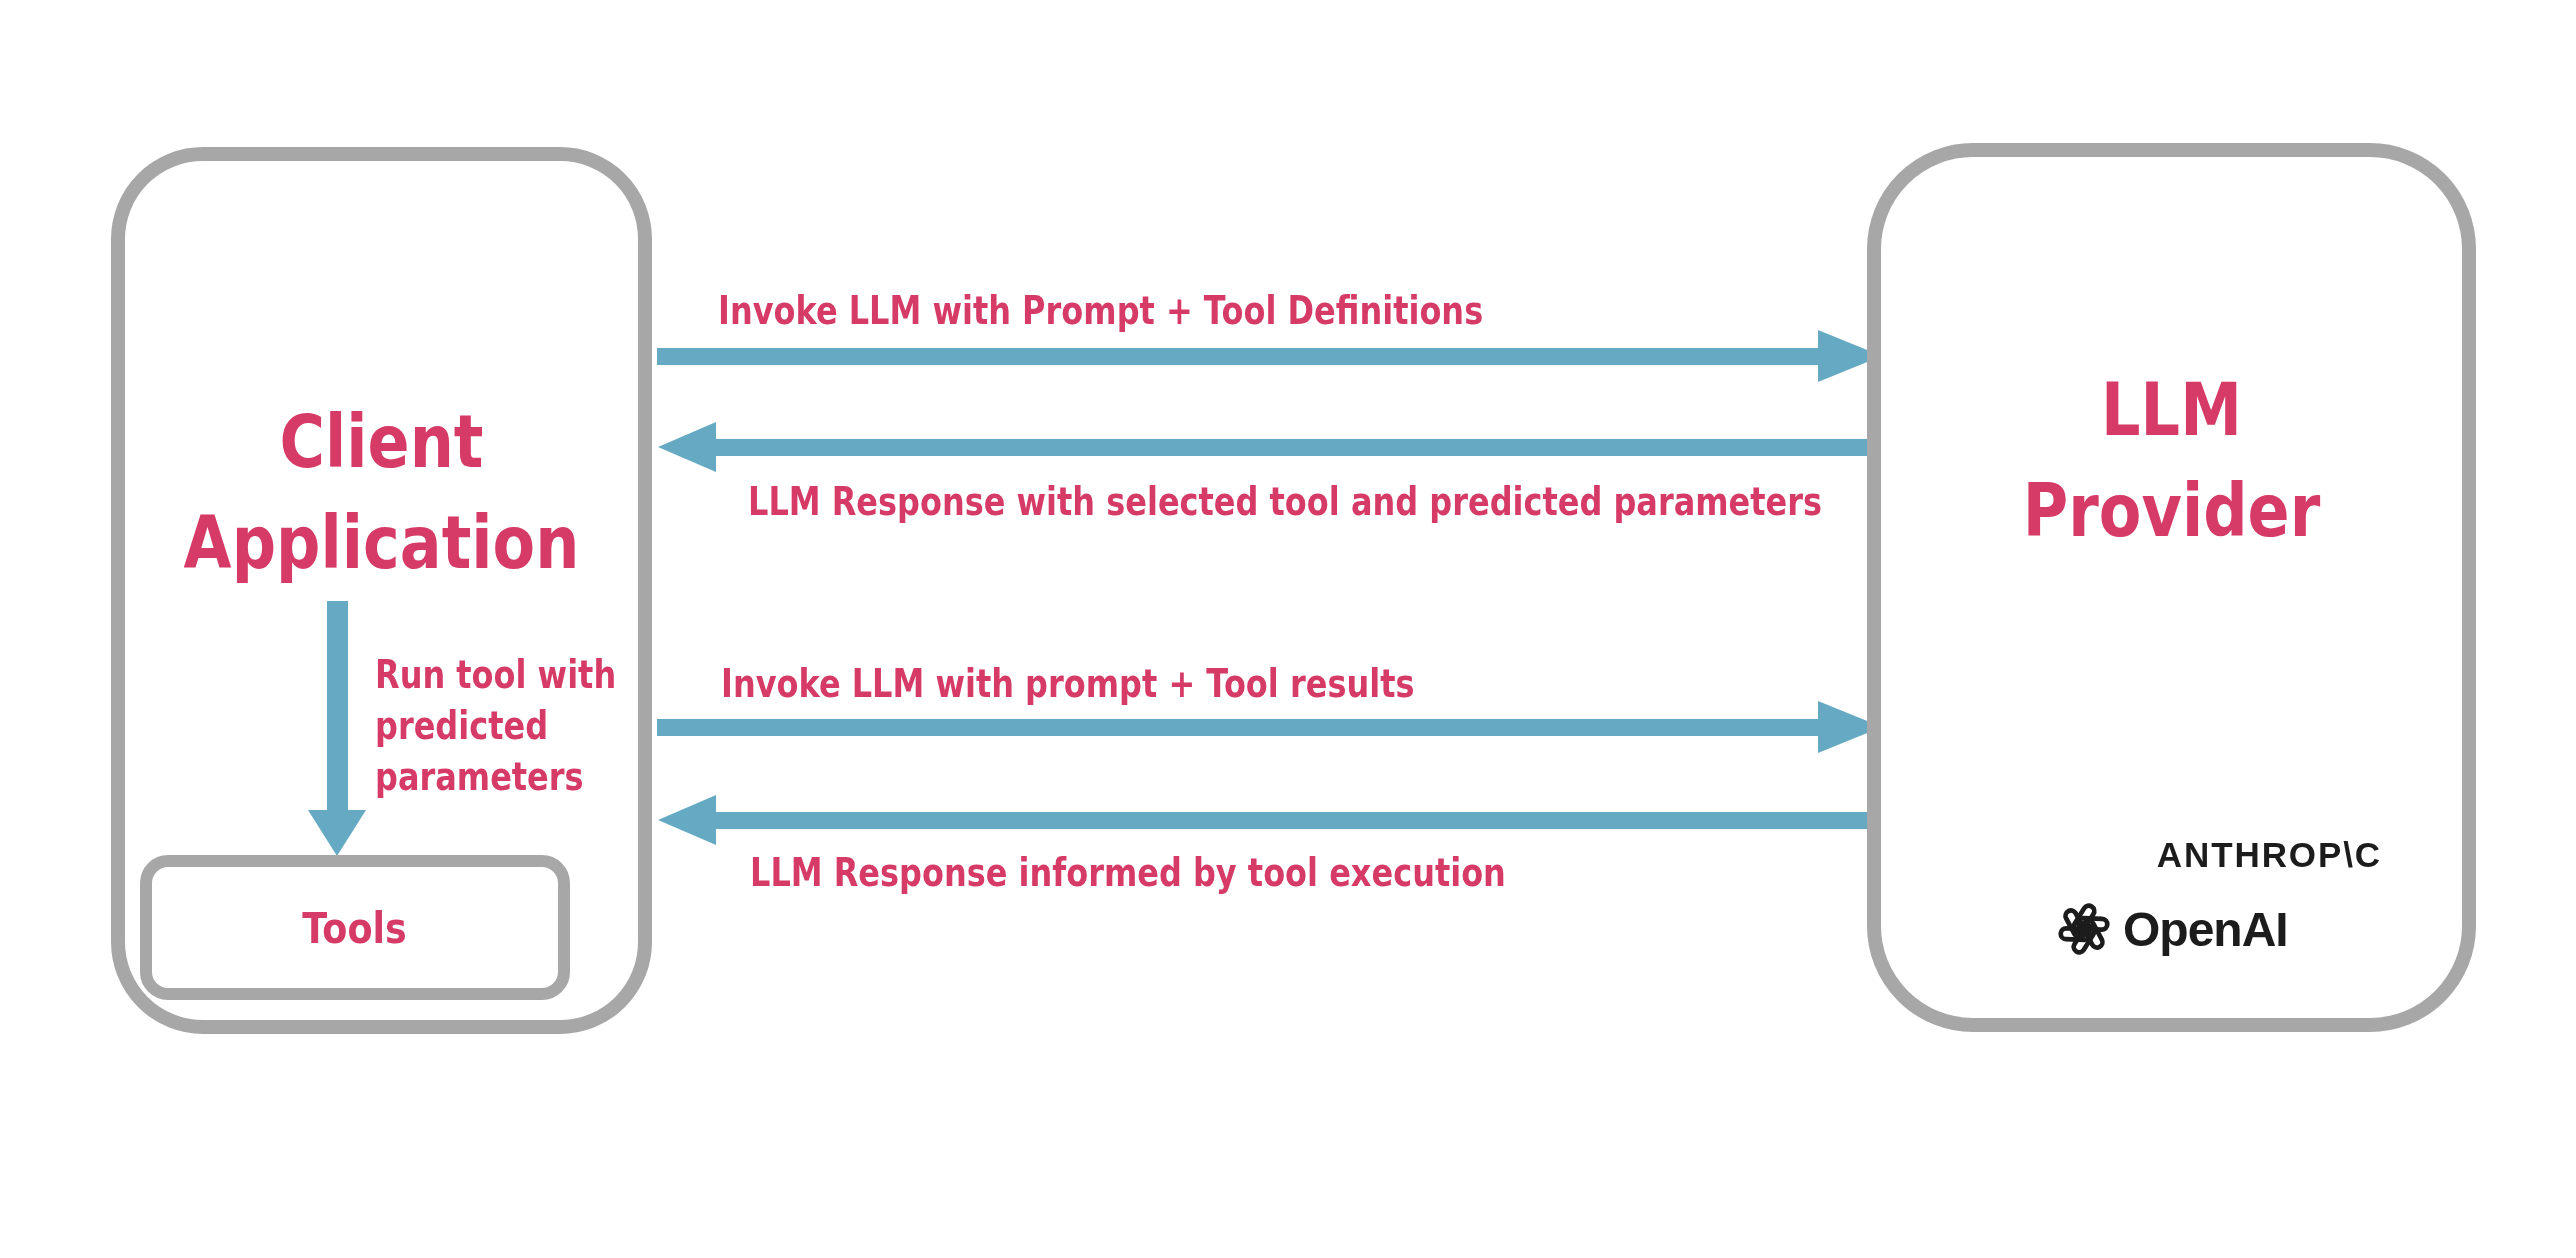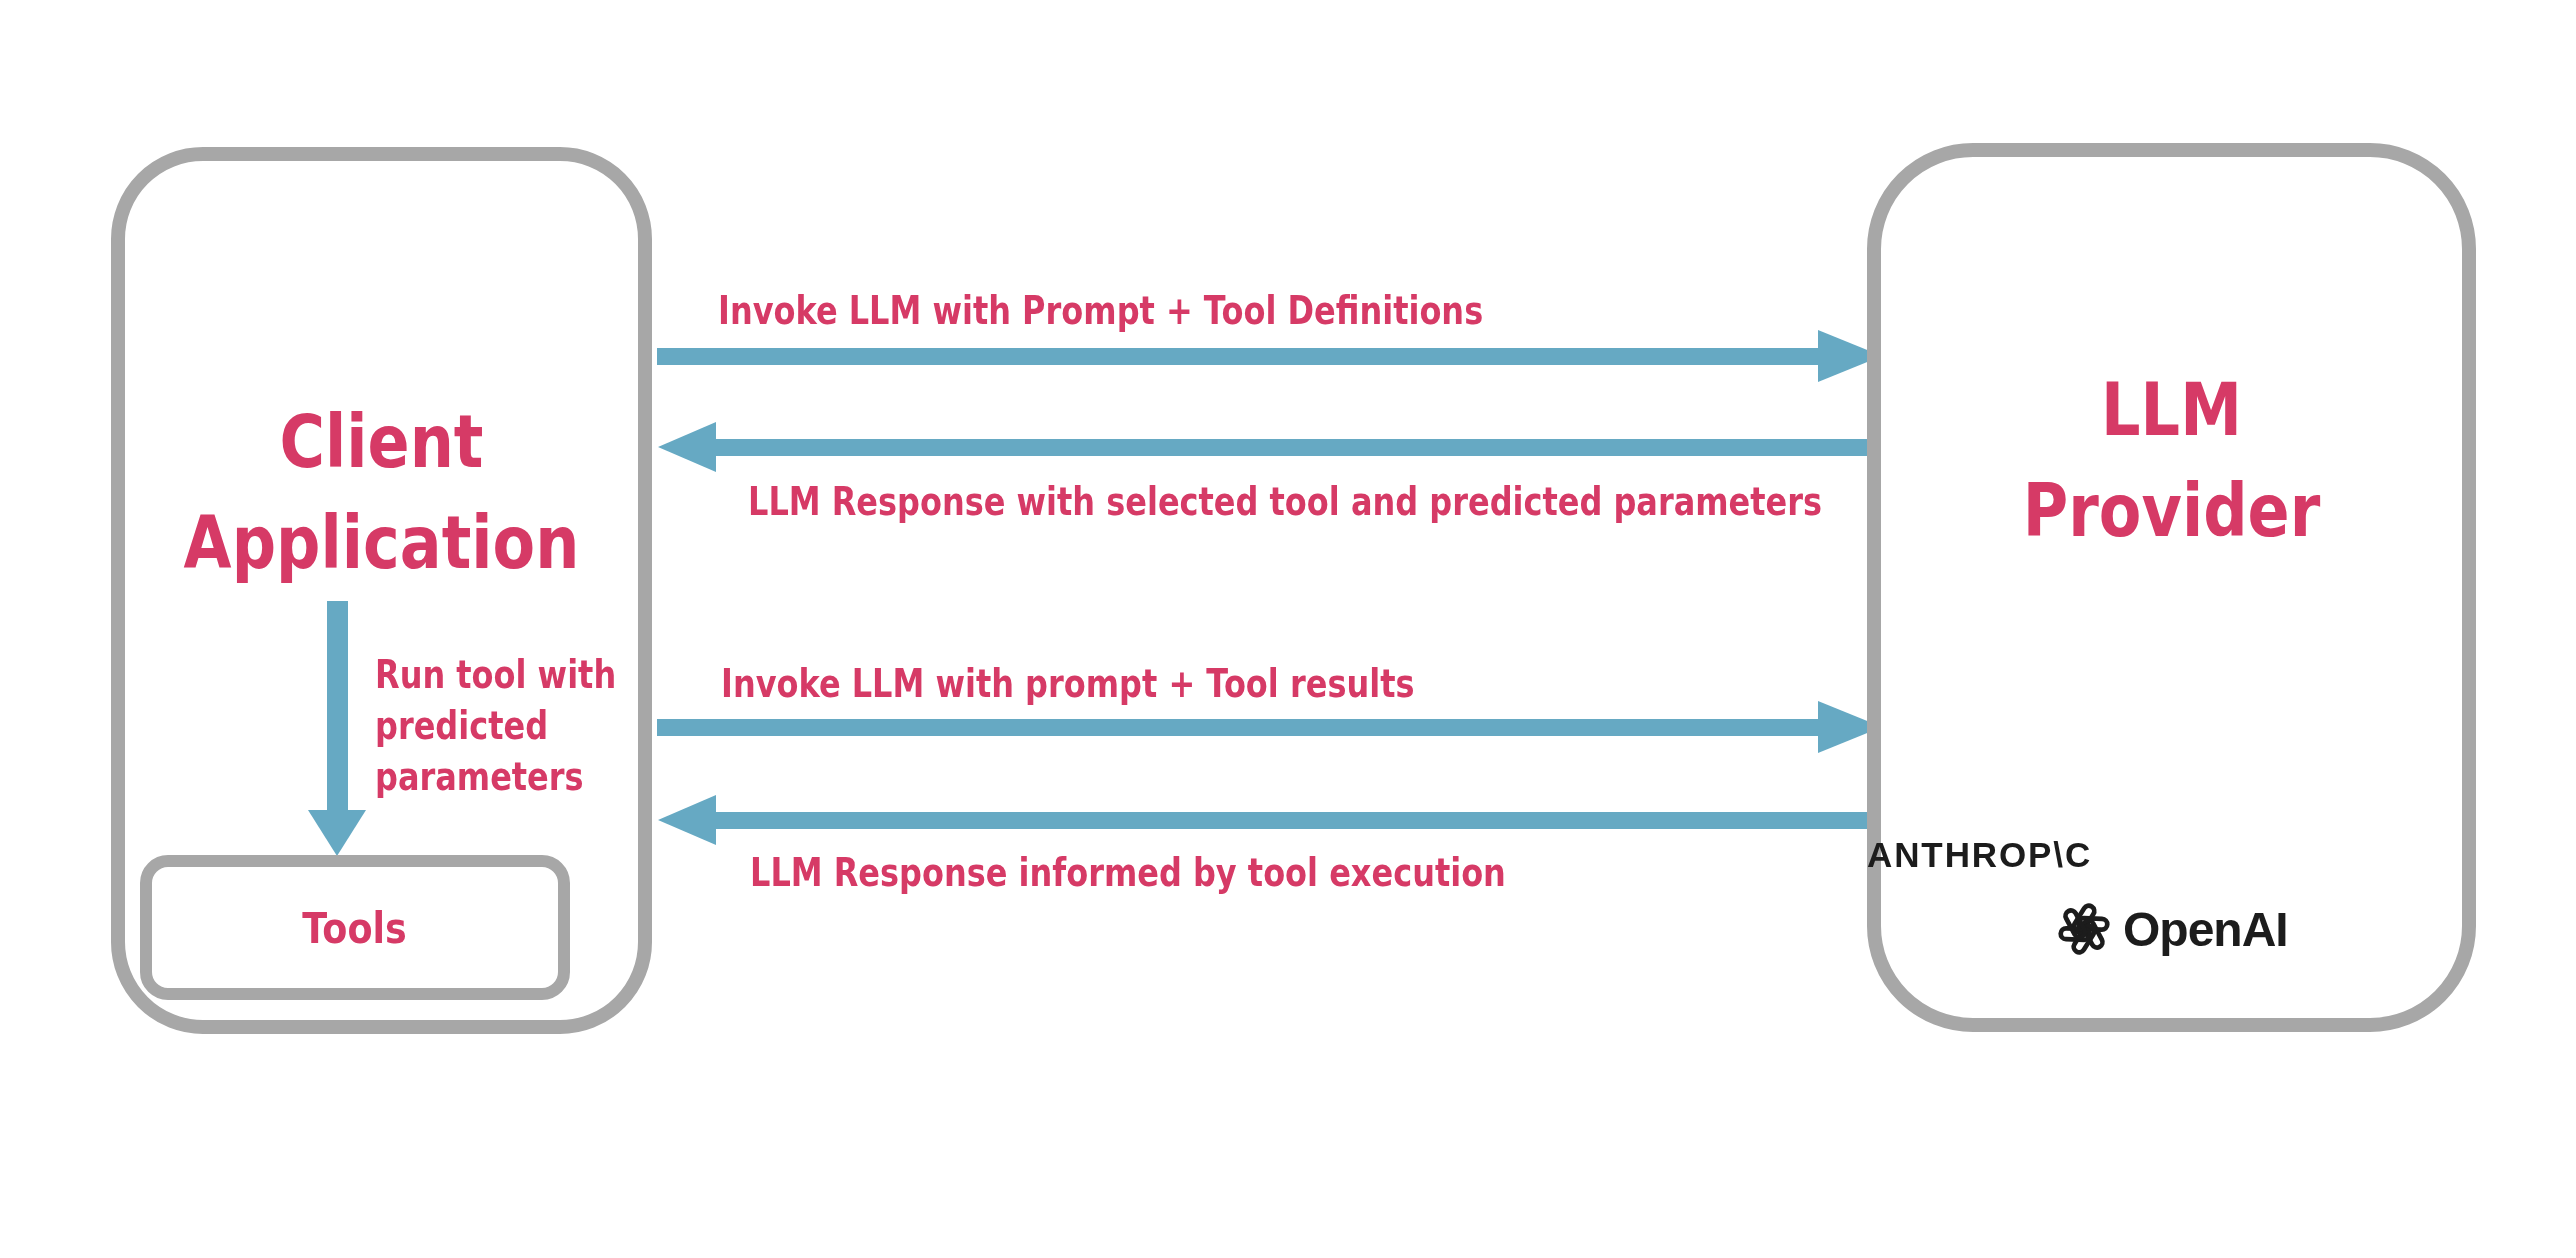--- a/index.html
+++ b/index.html
@@ -49,21 +49,21 @@
   .ah1{left:1818px;top:330px}.ah2{left:658px;top:422px}
   .ah3{left:1818px;top:701px}.ah4{left:658px;top:795px}
   .down-arrow-shaft{position:absolute;left:327px;top:601px;width:21px;height:209px;background:var(--teal,#66a9c3);}
   .down-arrow-head{
     position:absolute;left:308px;top:810px;width:0;height:0;
     border-left:29px solid transparent;border-right:29px solid transparent;
     border-top:46px solid var(--teal,#66a9c3);
   }
   
   .anthropic{
-    position:absolute;left:1867px;top:835px;width:515px;text-align:left;
+    position:absolute;left:1867px;top:835px;width:515px;text-align:right;
     font-family:"Liberation Sans",sans-serif;font-weight:bold;font-size:35px;
     letter-spacing:1.9px;color:var(--logo-black,#1e1e1e);white-space:nowrap;
   }
   .openai-row{
     position:absolute;left:1867px;top:897px;width:609px;height:64px;
     display:flex;align-items:center;justify-content:center;gap:9.7px;
     color:var(--logo-black,#1e1e1e);
     text-align:center;
   }
   .openai-text{

